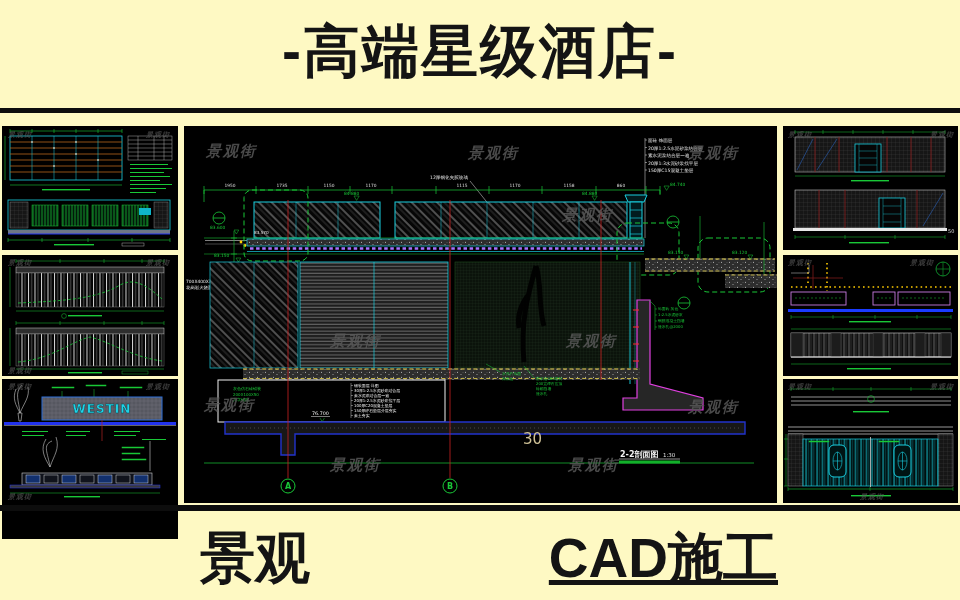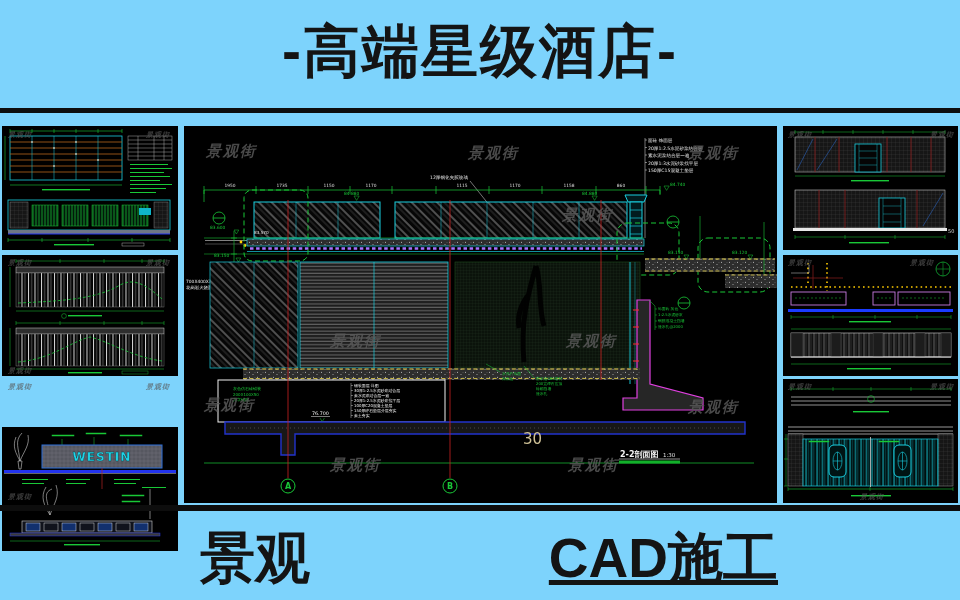--- a/index.html
+++ b/index.html
@@ -1,16 +1,16 @@
 <!DOCTYPE html>
 <html><head>
 <meta charset="utf-8">
 <style>
   html,body{margin:0;padding:0;background:#888;}
-  .page{position:relative;width:960px;height:600px;background:#7dd3fc;overflow:hidden;
+  .page{position:relative;width:960px;height:600px;background:#fef9c3;overflow:hidden;
         font-family:"Liberation Sans","DejaVu Sans",sans-serif;}
   .abs{position:absolute;}
   .rule{position:absolute;left:0;width:960px;background:#0d0d0d;}
   .banner-title{position:absolute;left:0;top:14px;width:960px;text-align:center;
     font-size:57px;font-weight:900;color:#141414;letter-spacing:2px;}
   .footer-label{position:absolute;top:522px;font-size:55px;font-weight:900;color:#141414;}
   .panel{position:absolute;background:#000;}
   .wm{position:absolute;color:#585858;opacity:.85;font-weight:bold;font-style:italic;
       font-family:"Liberation Serif","DejaVu Serif",serif;pointer-events:none;white-space:nowrap;}
   .wm.big{font-size:15px;letter-spacing:2px;}
@@ -174,21 +174,21 @@
       <rect x="14" y="79" width="148" height="32" fill="url(#pBars)"></rect>
       <rect x="14" y="79" width="148" height="32" fill="none" stroke="#8a8a8a" stroke-width=".4"></rect>
       <path d="M16,107 C50,104 70,86 88,82 C106,86 130,102 160,106" fill="none" stroke="#19c837" stroke-width=".8" stroke-dasharray="3 2"></path>
       <line x1="8" y1="73" x2="8" y2="111" stroke="#19c837" stroke-width=".5"></line>
       <line x1="14" y1="114" x2="162" y2="114" stroke="#19c837" stroke-width=".5"></line>
       <rect x="66" y="117" width="34" height="1.4" fill="#19c837"></rect>
       <rect x="120" y="116" width="26" height="3" fill="none" stroke="#19c837" stroke-width=".4"></rect>
     </svg>
   </div>
 
-  <div class="panel" style="left:2px;top:379px;width:176px;height:124px;margin-top:48px;">
+  <div class="panel" style="left:2px;top:379px;width:176px;height:160px;">
     <svg width="176" height="124" viewBox="0 0 176 124">
 
       <path d="M18,34 C14,26 10,20 14,10 M18,34 C22,24 28,18 26,8 M18,34 C17,22 12,14 20,6 M16,34 l4,0 l-1,8 l-2,0 z" fill="none" stroke="#cfcfcf" stroke-width=".7" opacity=".85"></path>
 
       <g stroke="#19c837" stroke-width=".5" fill="#19c837">
         <path d="M60,12 v6 M92,10 v8 M126,12 v6" fill="none"></path>
         <rect x="50" y="8" width="22" height="1"></rect>
           <rect x="84" y="6" width="20" height="1"></rect>
           <rect x="118" y="8" width="22" height="1"></rect>
       </g>

